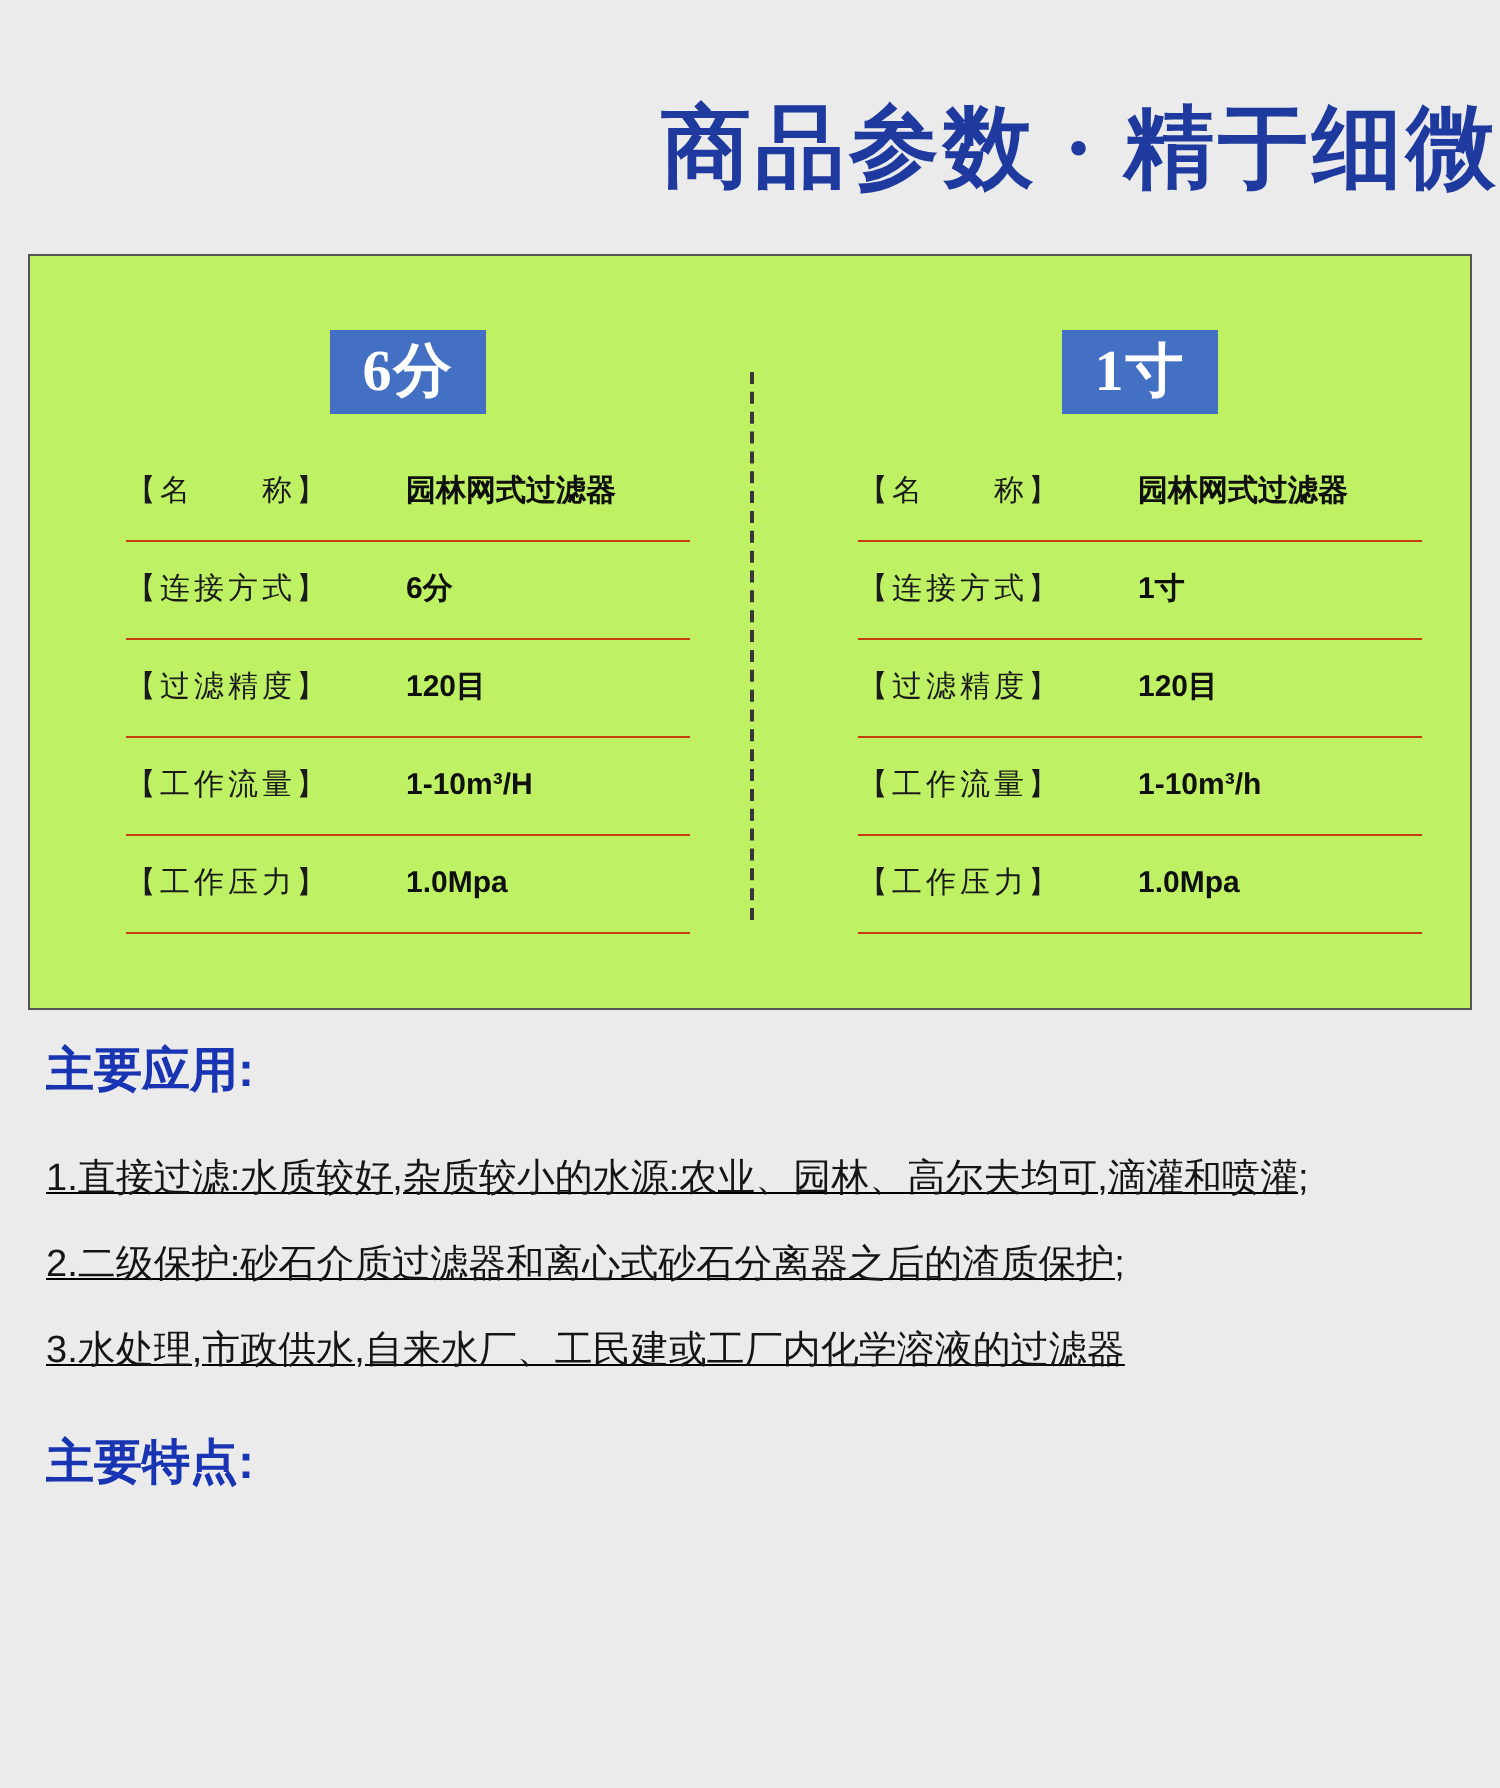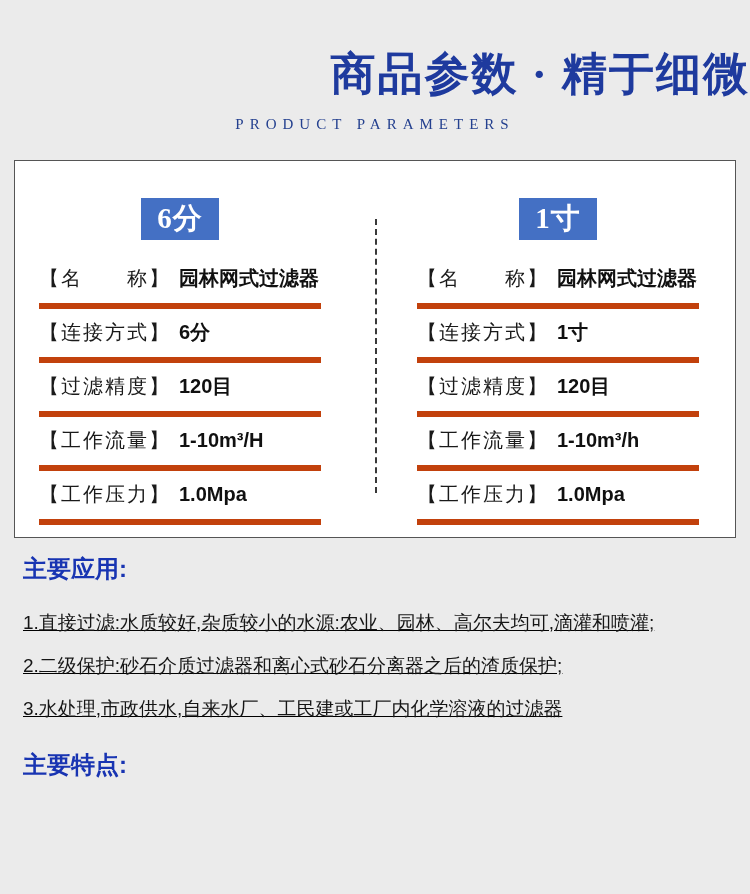--- a/index.html
+++ b/index.html
@@ -32,21 +32,22 @@
   }
 
   
   .params-box {
     position: relative;
     margin: 27px 14px 0 14px;
     height: 378px;
     border: 1px solid #555;
     box-sizing: border-box;
     display: flex;
-    background: #ffffff;
+    background: #bef264;
+    padding-left: 24px;
   }
   .col-divider {
     position: absolute;
     left: 50%;
     top: 58px;
     height: 274px;
     width: 0;
     border-left: 2px dashed #383838;
   }
   .param-col { flex: 1; padding-top: 37px; box-sizing: border-box; }
@@ -64,22 +65,22 @@
     font-weight: 700;
     letter-spacing: 1px;
     display: flex;
     align-items: center;
     justify-content: center;
   }
   .spec-row {
     height: 48px;
     display: flex;
     align-items: center;
-    border-bottom: 6px solid #c2410c;
-    font-size: 20px;
+    border-bottom: 1px solid #c2410c;
+    font-size: 15px;
     color: #1a1a1a;
   }
   .spec-label { width: 140px; flex-shrink: 0; letter-spacing: 2px; }
   .spec-value { font-weight: 700; color: #101010; }
 
   
   .content { padding: 0 23px; }
   .section-heading {
     color: #1834b2;
     font-size: 24px;
@@ -96,21 +97,20 @@
     margin-bottom: 21px;
   }
   .feat-heading { margin-top: 28px; }
   .feat-lines { margin-top: 15px; }
 </style>
 </head>
 <body>
 
 <div class="header">
   <div class="title">商品参数 · 精于细微</div>
-  <div class="subtitle">PRODUCT PARAMETERS</div>
 </div>
 
 <div class="params-box">
   <div class="col-divider"></div>
 
   <div class="param-col col-left">
     <div class="col-inner">
       <div class="badge">6分</div>
       <div class="spec-row">
         <span class="spec-label">【名　　称】</span>

